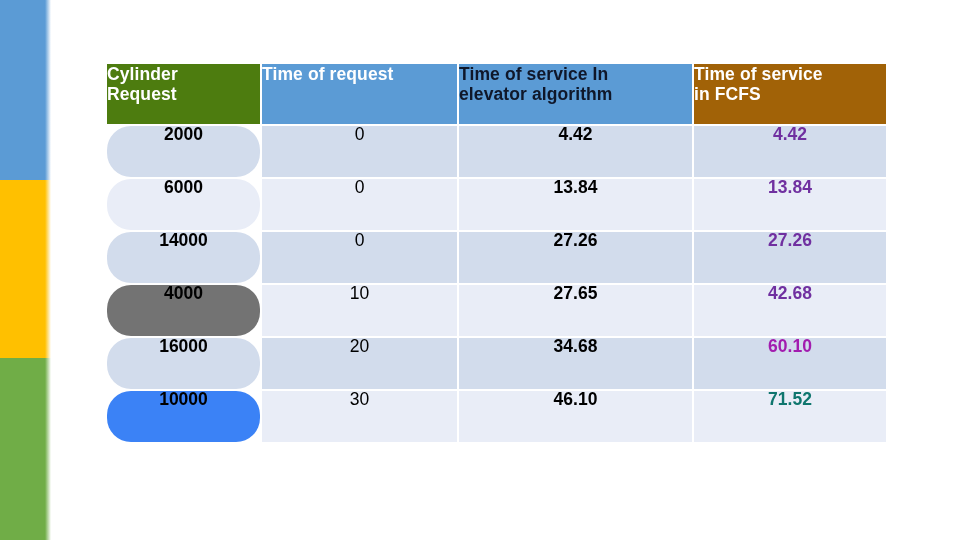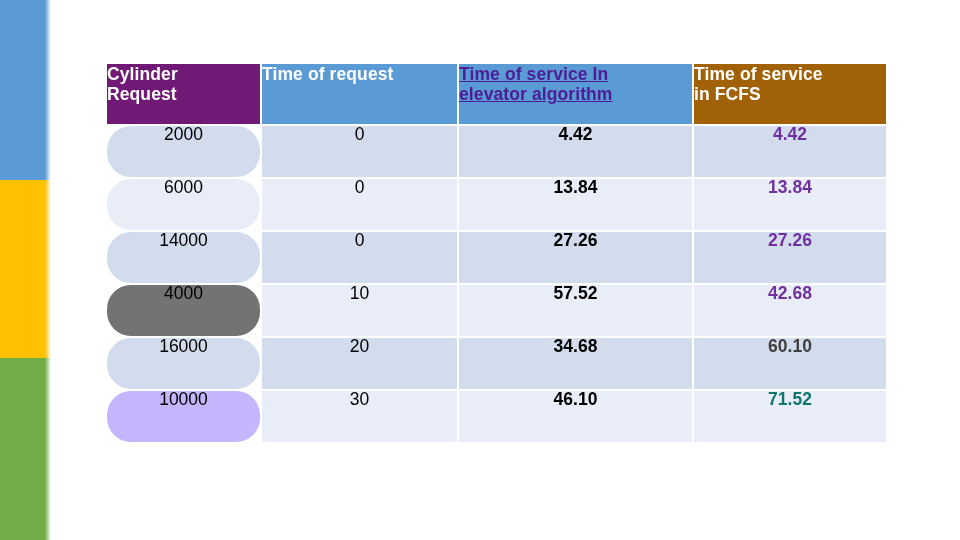--- a/index.html
+++ b/index.html
@@ -87,21 +87,21 @@
     text-align: center;
     font-size: 17.5px;
     line-height: 1.0;
     padding-top: 5px;
     box-sizing: border-box;
     color: #000000;
   }
   tbody tr.band-dark td { background: #d2dcec; }
   tbody tr.band-light td { background: #e9edf7; }
 
-  td.cell-cyl  { font-weight: normal; border-radius: 24px; }
+  td.cell-cyl  { font-weight: bold; border-radius: 24px; }
   td.cell-req  { font-weight: normal; }
   td.cell-elev { font-weight: bold; }
   td.cell-fcfs { font-weight: bold; color: #7030A0; }
 </style>
 </head>
 <body>
 
 <div id="side-accent-bar">
   <div class="accent-seg" id="accent-seg-blue">
     <div class="seg-fill" style="background: rgb(91, 155, 213);"></div>
@@ -119,28 +119,28 @@
 
 <table id="cylinder-table">
   <colgroup>
     <col class="col-cyl">
     <col class="col-req">
     <col class="col-elev">
     <col class="col-fcfs">
   </colgroup>
   <thead>
     <tr>
-      <th class="th-center" style="background: #701a75; color: rgb(255, 255, 255);">
+      <th class="th-center" style="background: #4d7c0f; color: rgb(255, 255, 255);">
         <span>Cylinder</span><br>
         <span>Request</span>
       </th>
       <th class="th-center" style="background: rgb(91, 155, 213); color: rgb(255, 255, 255);">
         <span>Time of request</span>
       </th>
-      <th class="th-center" style="background: rgb(91, 155, 213); color: #4c1d95; text-decoration: underline;">
+      <th class="th-center" style="background: rgb(91, 155, 213); color: #0f172a;">
         <span>Time of service In</span><br>
         <span>elevator algorithm</span>
       </th>
       <th class="th-center" style="background: #a16207; color: rgb(255, 255, 255); margin-left: 44px;">
         <span>Time of service</span><br>
         <span>in FCFS</span>
       </th>
     </tr>
   </thead>
   <tbody>
@@ -158,29 +158,29 @@
     </tr>
     <tr class="band-dark">
       <td class="cell-cyl" style="background: rgb(210, 220, 236);">14000</td>
       <td class="cell-req" style="background: rgb(210, 220, 236);">0</td>
       <td class="cell-elev" style="background: rgb(210, 220, 236);">27.26</td>
       <td class="cell-fcfs" style="background: rgb(210, 220, 236); color: rgb(112, 48, 160);">27.26</td>
     </tr>
     <tr class="band-light">
       <td class="cell-cyl" style="background: #737373;">4000</td>
       <td class="cell-req" style="background: rgb(233, 237, 247);">10</td>
-      <td class="cell-elev" style="background: rgb(233, 237, 247);">57.52</td>
+      <td class="cell-elev" style="background: rgb(233, 237, 247);">27.65</td>
       <td class="cell-fcfs" style="background: rgb(233, 237, 247); color: rgb(112, 48, 160);">42.68</td>
     </tr>
     <tr class="band-dark">
       <td class="cell-cyl" style="background: rgb(210, 220, 236);">16000</td>
       <td class="cell-req" style="background: rgb(210, 220, 236);">20</td>
       <td class="cell-elev" style="background: rgb(210, 220, 236); margin-left: 20px;">34.68</td>
-      <td class="cell-fcfs" style="background: rgb(210, 220, 236); color: #404040;">60.10</td>
+      <td class="cell-fcfs" style="background: rgb(210, 220, 236); color: #a21caf;">60.10</td>
     </tr>
     <tr class="band-light">
-      <td class="cell-cyl" style="background: #c4b5fd;">10000</td>
+      <td class="cell-cyl" style="background: #3b82f6;">10000</td>
       <td class="cell-req" style="background: rgb(233, 237, 247);">30</td>
       <td class="cell-elev" style="background: rgb(233, 237, 247);">46.10</td>
       <td class="cell-fcfs" style="background: rgb(233, 237, 247); color: #0f766e;">71.52</td>
     </tr>
   </tbody>
 </table>
 
 </body></html>

